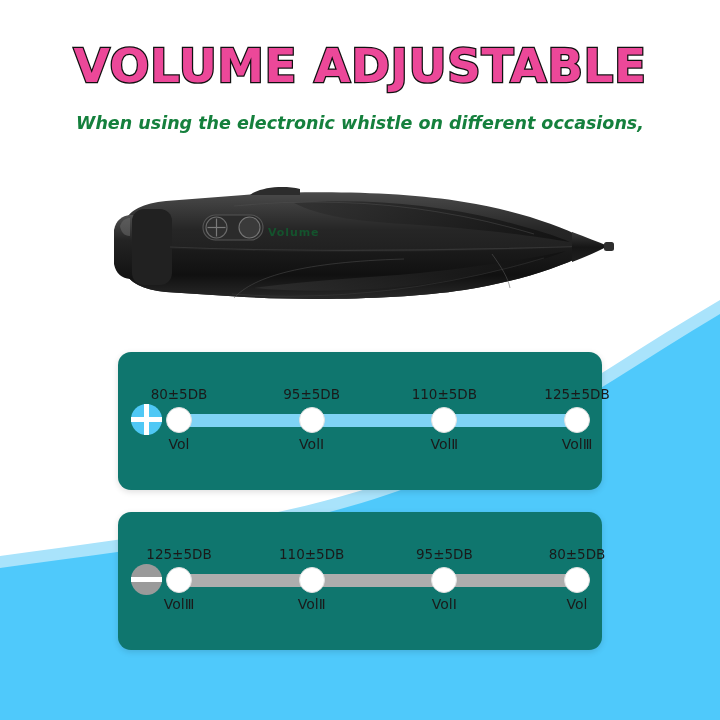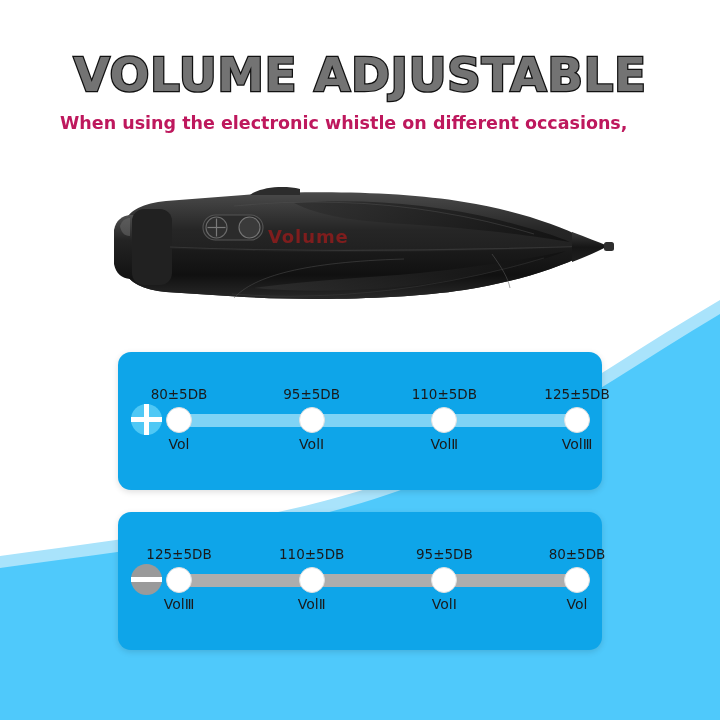--- a/index.html
+++ b/index.html
@@ -28,71 +28,72 @@
     top: 0;
     width: 720px;
     height: 720px;
     pointer-events: none;
   }
 
   
   .headline {
     position: absolute;
     left: 0;
-    top: 49px;
+    top: 40px;
     width: 720px;
     text-align: center;
     font-size: 47px;
     line-height: 52px;
     font-weight: bold;
     letter-spacing: 0.5px;
-    color: #737373;
+    color: #ec4899;
     -webkit-text-stroke: 2.5px #111111;
     paint-order: stroke fill;
     font-family: "DejaVu Sans", sans-serif;
     white-space: nowrap;
   }
   .subhead {
     position: absolute;
     left: 60px;
     top: 112px;
     width: 600px;
-    text-align: left;
+    text-align: center;
     font-size: 17.5px;
     line-height: 22px;
     font-weight: bold;
-    color: #be185d;
-    font-family: "DejaVu Sans", sans-serif;
+    color: #15803d;
+    font-family: "DejaVu Sans", sans-serif;
+    font-style: italic;
   }
   .subhead .line2 { display: block; }
 
   
   .product {
     position: absolute;
     left: 104px;
     top: 176px;
     width: 512px;
     height: 142px;
   }
   .product-label {
     position: absolute;
     left: 268px;
     top: 226px;
-    font-size: 18px;
+    font-size: 11px;
     letter-spacing: 0.9px;
     font-weight: bold;
-    color: #7f1d1d;
+    color: #14532d;
     font-family: "DejaVu Sans", sans-serif;
   }
 
   
   .card {
     position: absolute;
     width: 484px;
-    background: #0ea5e9;
+    background: #0f766e;
     border-radius: 13px;
     box-shadow: 0 2px 6px rgba(0,0,0,0.13);
   }
   #card-up   { left: 118px; top: 352px; height: 138px; }
   #card-down { left: 118px; top: 512px; height: 138px; }
 
   .mode-icon {
     position: absolute;
     left: 13px;
     top: 52px;

